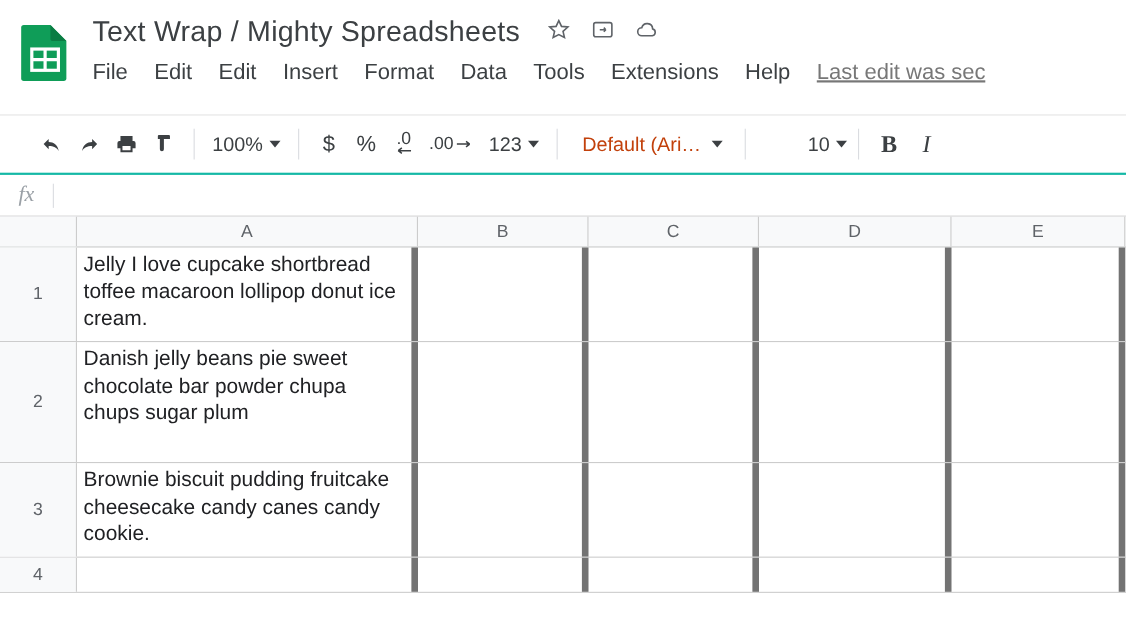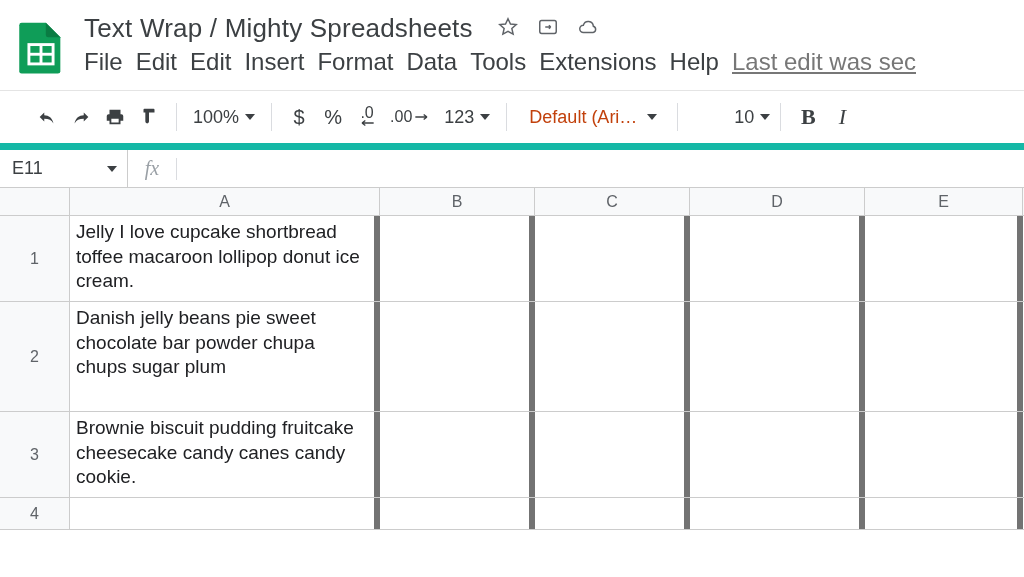--- a/index.html
+++ b/index.html
@@ -43,39 +43,39 @@
   .title-icons {
     display: flex;
     align-items: center;
     gap: 18px;
     margin-left: 6px;
     color: #5f6368;
   }
   .title-icons svg { width: 22px; height: 22px; stroke: #5f6368; fill: none; stroke-width: 1.6; }
   .menu-row {
     display: flex;
-    align-items: flex-start;
-    gap: 13px;
+    align-items: center;
+    gap: 24px;
     height: 40px;
-    font-size: 24px;
+    font-size: 20px;
     color: #3c4043;
     padding-top: 4px;
   }
   .menu-item { cursor: pointer; white-space: nowrap; }
   .last-edit {
     color: #777;
     text-decoration: underline;
     white-space: nowrap;
     overflow: hidden;
   }
   
   .toolbar-wrap {
     border-top: 1px solid #e4e4e4;
-    border-bottom: 7px solid #14b8a6;
-    margin-top: 6px;
+    border-bottom: 2px solid #14b8a6;
+    margin-top: 20px;
   }
   .toolbar {
     display: flex;
     align-items: center;
     height: 52px;
     padding: 0 8px 0 30px;
     gap: 0;
     color: #3c4043;
     font-size: 18px;
   }
@@ -317,24 +317,20 @@
       <span>10</span>
     </div>
     <span class="caret"></span>
     <div class="sep"></div>
     <div class="tbtn bold">B</div>
     <div class="tbtn italic">I</div>
   </div>
 </div>
 
 <div class="fxbar">
-  <div class="namebox">
-    <span>E11</span>
-    <span class="caret"></span>
-  </div>
   <div class="fx">fx</div>
   <div class="fxdiv"></div>
   <input class="formula-input" value="" style="">
 </div>
 
 <div class="grid">
   <div class="col-headers">
     <div class="corner"></div>
     <div class="col-h colA">A</div>
     <div class="col-h colB">B</div>

